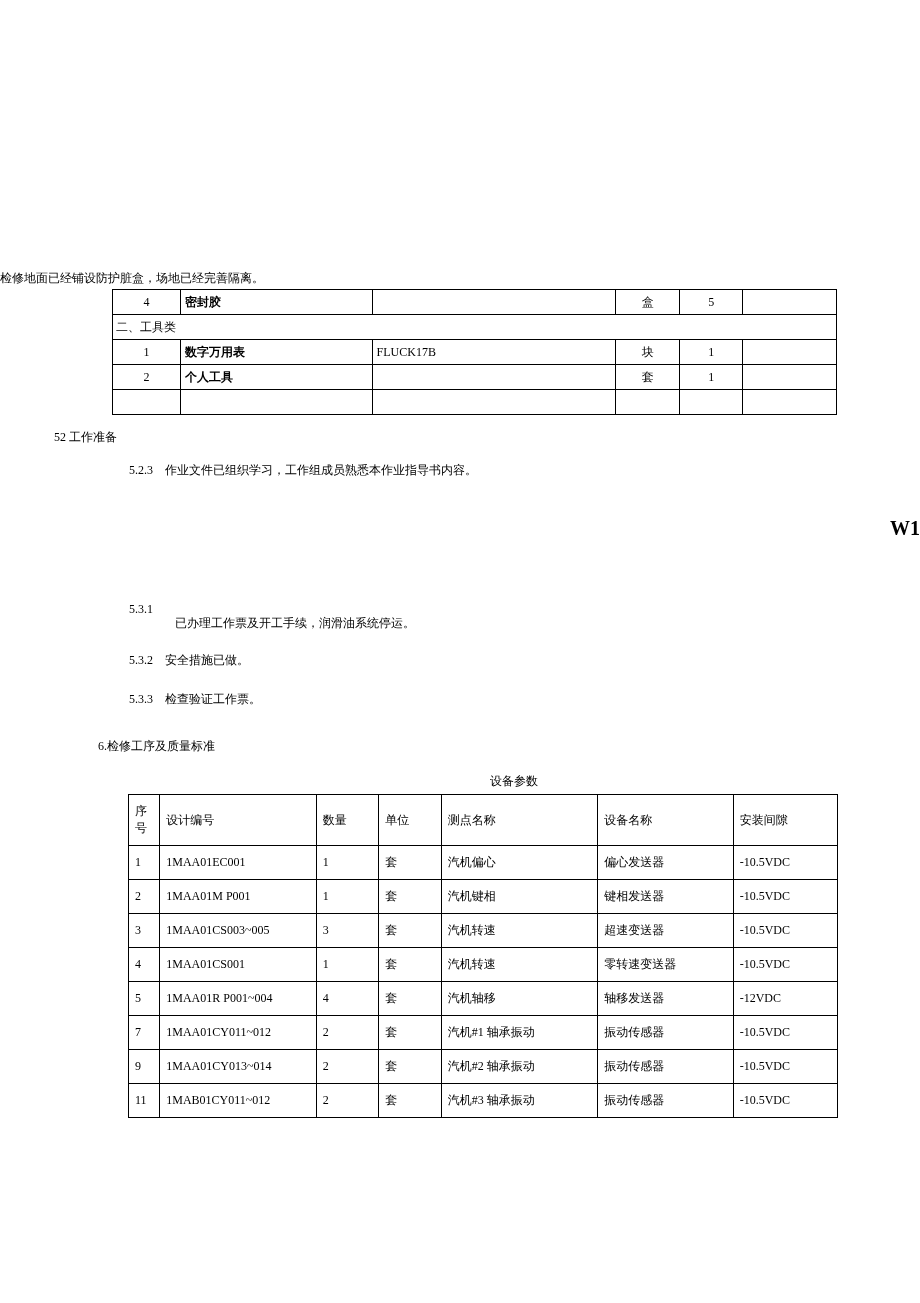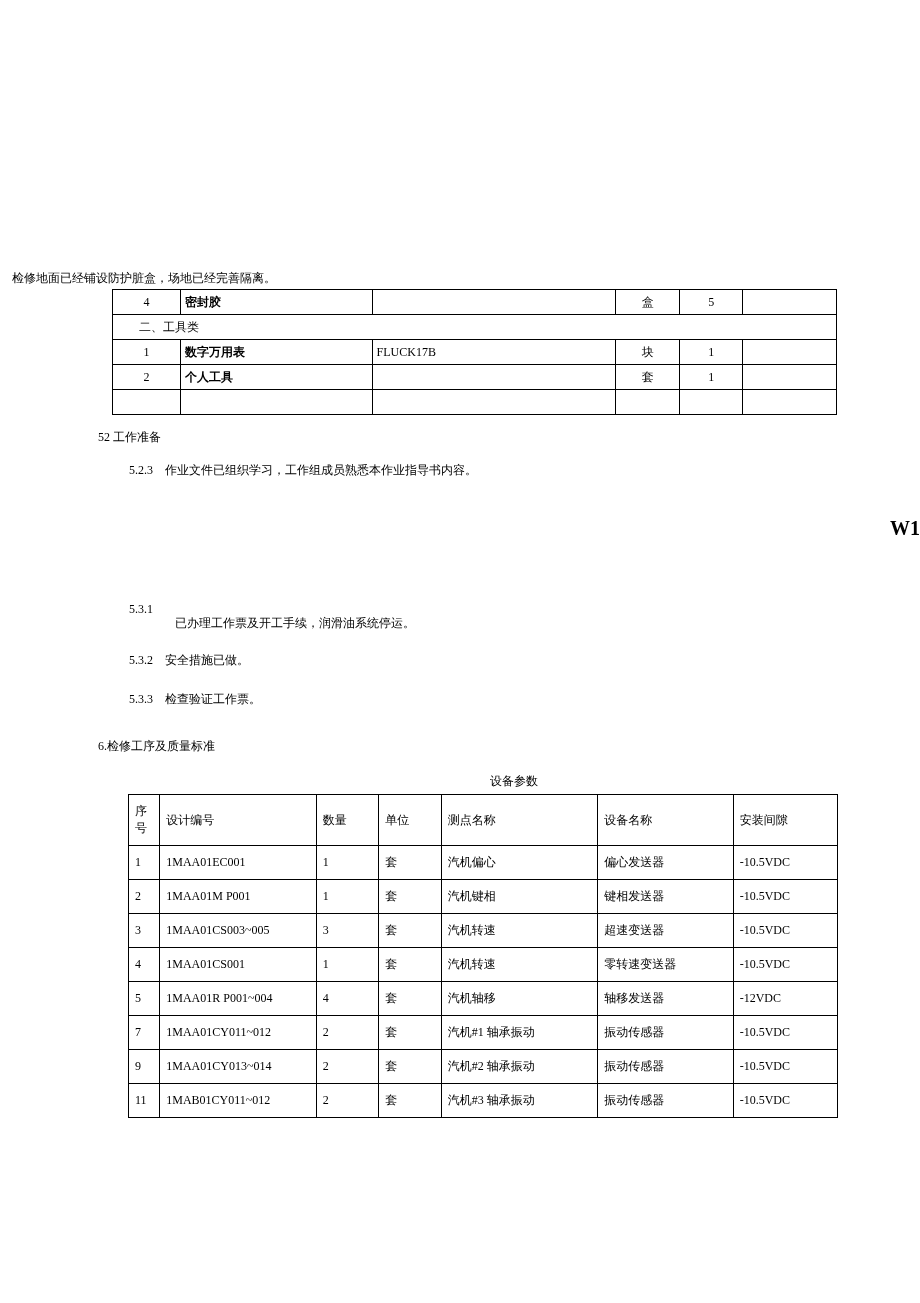--- a/index.html
+++ b/index.html
@@ -10,40 +10,40 @@
       color: #000;
       width: 920px;
       padding: 0;
     }
     .content {
       padding-top: 270px;
     }
     .indent-1 { padding-left: 129px; }
     .indent-0 { padding-left: 0; }
     .line-5-2-1 { margin-bottom: 28px; }
-    .line-overlap { padding-left: 12px; margin-bottom: 2px; position: relative; }
+    .line-overlap { padding-left: 0; margin-bottom: 2px; position: relative; }
     .table1 {
       border-collapse: collapse;
       margin-left: 112px;
       width: 725px;
     }
     .table1 td {
       border: 1px solid #000;
       height: 25px;
       padding: 2px 4px;
       vertical-align: middle;
     }
     .table1 .col-a { width: 68px; text-align: center; }
     .table1 .col-b { width: 192px; font-weight: bold; }
     .table1 .col-c { width: 244px; }
     .table1 .col-d { width: 64px; text-align: center; }
     .table1 .col-e { width: 63px; text-align: center; }
     .table1 .col-f { width: 94px; }
-    .table1 .span-row td { padding-left: 26px; }
-    .line-52 { padding-left: 98px; margin-top: 14px; margin-bottom: 16px; }
+    .table1 .span-row td { padding-left: 3px; }
+    .line-52 { padding-left: 54px; margin-top: 14px; margin-bottom: 16px; }
     .w1 {
       text-align: right;
       font-size: 20px;
       font-weight: bold;
       margin: 38px 0 62px 0;
       font-family: "SimSun", serif;
     }
     .sec-53 { padding-left: 62px; }
     .sec-53-1 { padding-left: 129px; }
     .sec-53-2 { padding-left: 175px; margin-top: -2px; margin-bottom: 20px; }

